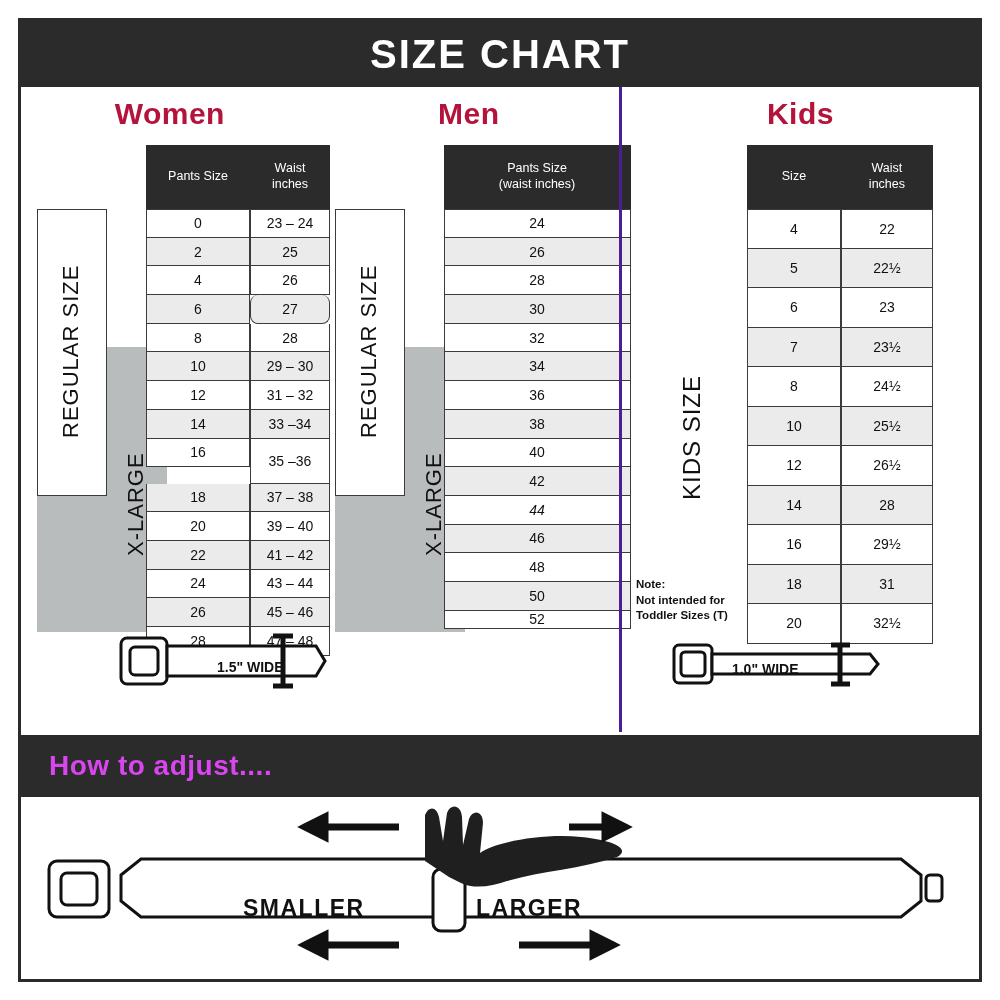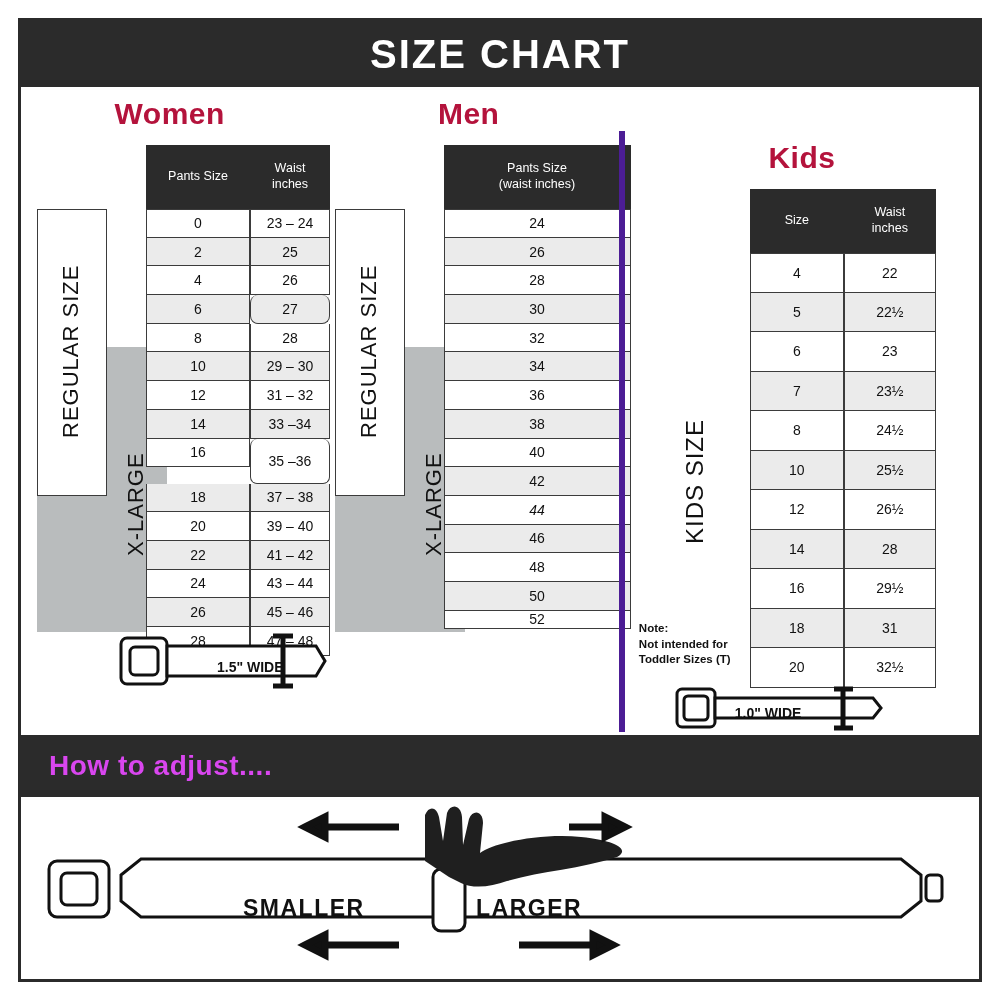--- a/index.html
+++ b/index.html
@@ -54,21 +54,21 @@
     width: 958px;
     height: 645px;
     display: flex;
   }
   .col {
     position: relative;
     box-sizing: border-box;
   }
   .col-women { width: 315px; }
   .col-men   { width: 318px; }
-  .col-kids  { width: 381px; border-left: 6px solid #4c1d95; margin-top: 44px; }
+  .col-kids  { width: 381px; border-left: 3px solid #4c1d95; }
 
   .col-head {
     text-align: center;
     color: #b4133c;
     font-weight: bold;
     font-size: 30px;
     margin-top: 10px;
     letter-spacing: .5px;
   }
 
@@ -223,21 +223,21 @@
           <div style="display: flex;">
             <div class="cell" style="width: 104px; height: 28.7px;">12</div>
             <div class="cell" style="width: 80px; height: 28.7px;">31 – 32</div>
           </div>
           <div style="display: flex;">
             <div class="cell alt" style="width: 104px; height: 28.7px;">14</div>
             <div class="cell alt" style="width: 80px; height: 28.7px;">33 –34</div>
           </div>
           <div style="display: flex;">
             <div class="cell" style="width: 104px; height: 28.7px;">16</div>
-            <div class="cell" style="width: 80px; height: 45px; border-radius: 7px;">35 –36</div>
+            <div class="cell" style="width: 80px; height: 45px;">35 –36</div>
           </div>
           <div style="display: flex;">
             <div class="cell alt" style="width: 104px; height: 28.7px;">18</div>
             <div class="cell alt" style="width: 80px; height: 28.7px;">37 – 38</div>
           </div>
           <div style="display: flex;">
             <div class="cell" style="width: 104px; height: 28.7px;">20</div>
             <div class="cell" style="width: 80px; height: 28.7px;">39 – 40</div>
           </div>
           <div style="display: flex;">

